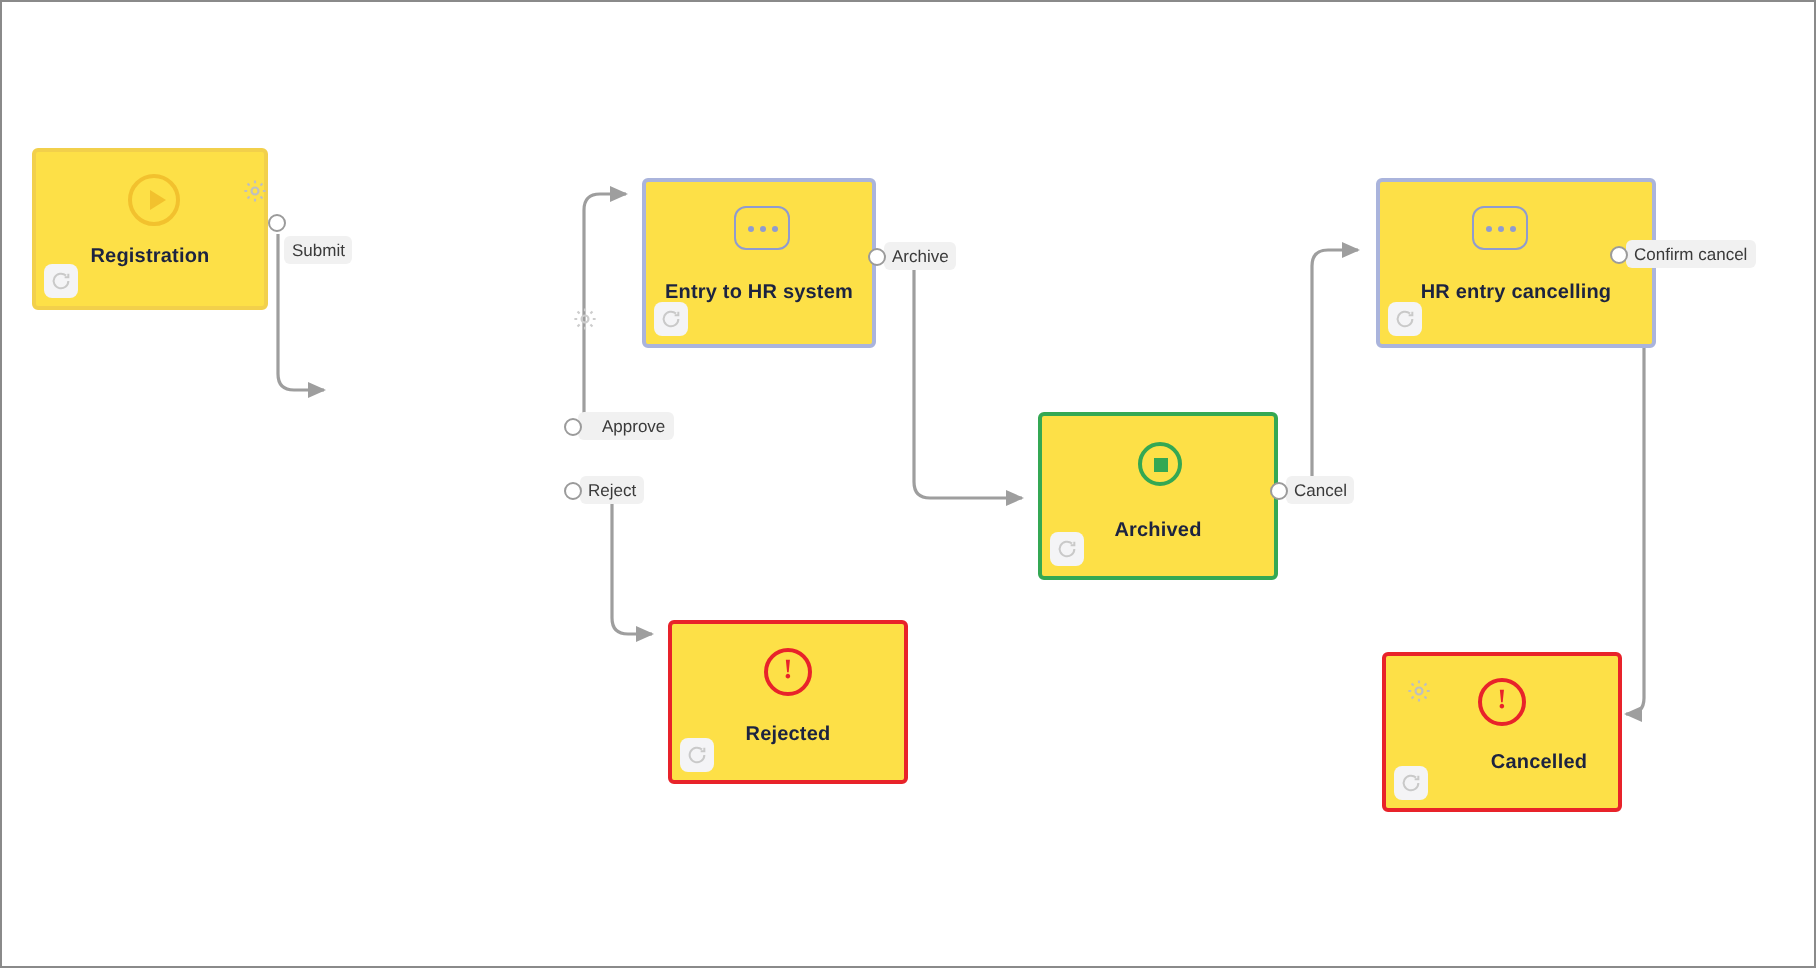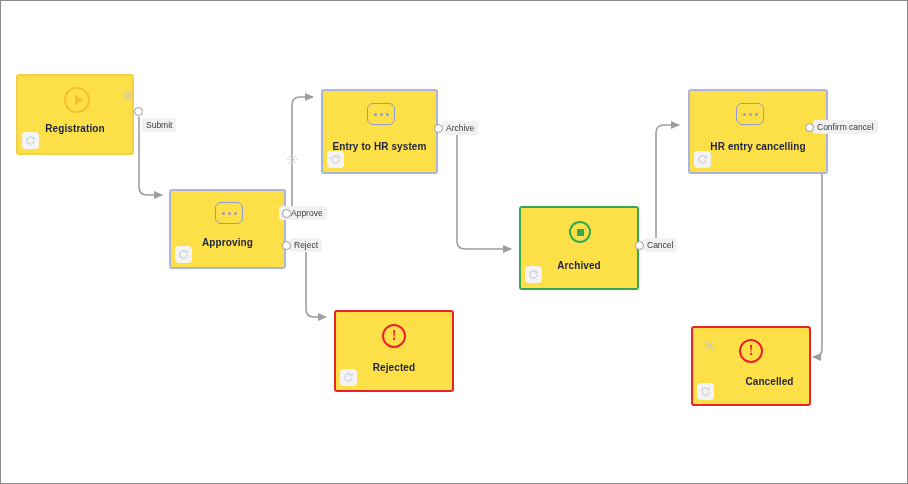--- a/index.html
+++ b/index.html
@@ -158,38 +158,23 @@
       <svg width="11" height="11" viewBox="0 0 24 24" fill="none" stroke="#c9c9c9" stroke-width="2.2">
         <path d="M20 12a8 8 0 1 1-2.6-5.9"></path>
           <path d="M20 4v4h-4"></path>
       </svg>
     </div>
   </div>
 
   <div class="port" style="left:133px;top:106px;"></div>
   <div class="port-label" style="left:141px;top:117px;text-align:center;">Submit</div>
 
-  <div class="node blue" style="left:168px;top:188px;width:117px;height:80px;">
-    <div class="shadow"></div>
-    <div class="glyph glyph-dots" style="left:44px;top:11px;">
-        <i></i>
-        <i></i>
-        <i></i>
-      </div>
-    <div class="title" style="top:46px;">Approving</div>
-    <div class="refresh-badge" style="left:4px;bottom:4px;">
-      <svg width="11" height="11" viewBox="0 0 24 24" fill="none" stroke="#c9c9c9" stroke-width="2.2">
-        <path d="M20 12a8 8 0 1 1-2.6-5.9"></path>
-          <path d="M20 4v4h-4"></path>
-      </svg>
-    </div>
-  </div>
 
   <div class="port" style="left:281px;top:208px;"></div>
-  <div class="port-label" style="left:278px;top:205px;padding-left:12px;">Approve</div>
+  <div class="port-label" style="left:288px;top:205px;padding-left:12px;">Approve</div>
 
   <div class="port" style="left:281px;top:240px;"></div>
   <div class="port-label" style="left:289px;top:237px;">Reject</div>
 
   <div class="gear" style="left:285px;top:152px;">
     <svg width="13" height="13" viewBox="0 0 24 24" fill="none" stroke="#cdcdcd" stroke-width="2">
       <circle cx="12" cy="12" r="3.2"></circle>
       <path d="M12 2.2v2.6M12 19.2v2.6M2.2 12h2.6M19.2 12h2.6M5.1 5.1l1.9 1.9M17 17l1.9 1.9M18.9 5.1L17 7M7 17l-1.9 1.9"></path>
     </svg>
   </div>

